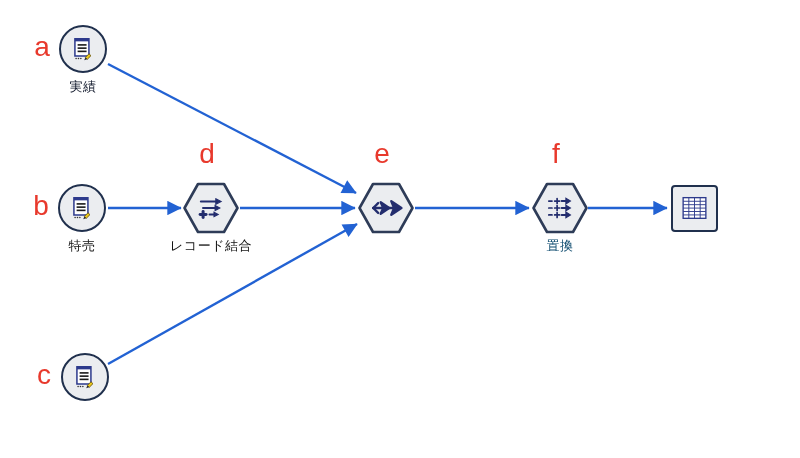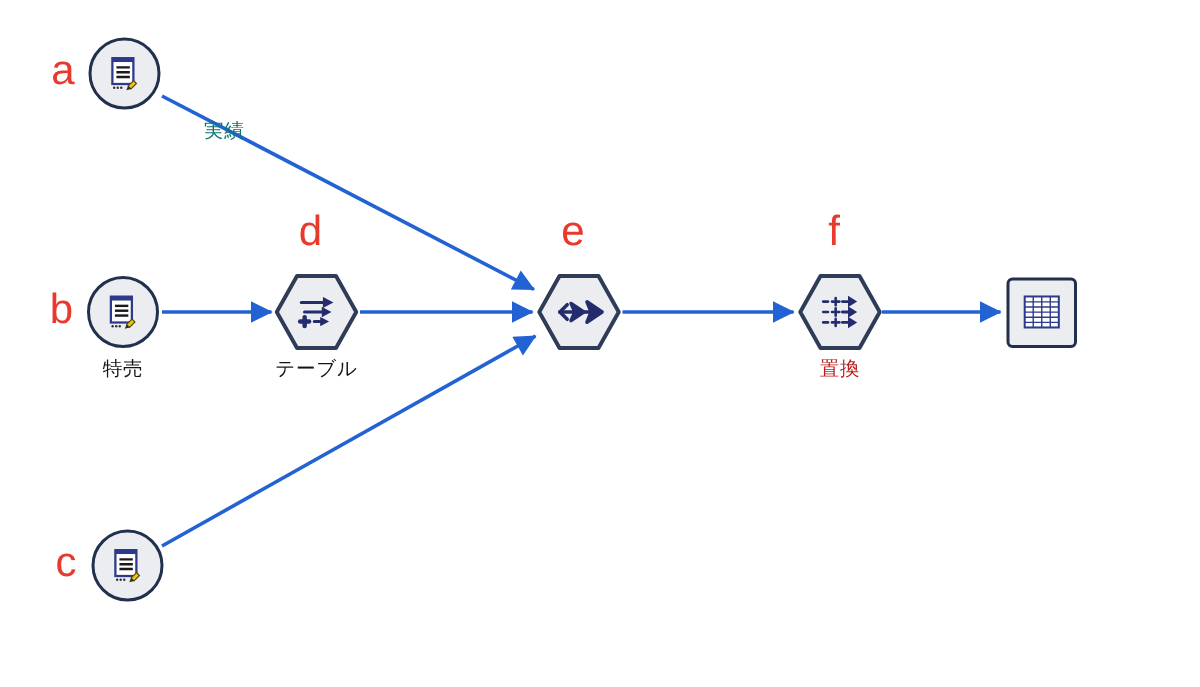--- a/index.html
+++ b/index.html
@@ -67,21 +67,21 @@
       </g>
       <g fill="#333333">
         <circle cx="6.6" cy="21.8" r="0.75"></circle>
             <circle cx="8.8" cy="21.8" r="0.75"></circle>
             <circle cx="11" cy="21.8" r="0.75"></circle>
       </g>
       <polygon points="15.2,20.8 18.6,17.4 20.4,19.2 17,22.6" fill="#e9c71d" stroke="#5a4500" stroke-width="0.7"></polygon>
       <polygon points="14.1,23.4 15.2,20.8 17,22.6" fill="#2b2b2b"></polygon>
     </svg>
       </div>
-      <div class="node-label" style="left: 3px; top: 78px; color: #0f766e; text-align: right;">実績</div>
+      <div class="node-label" style="left: 3px; top: 78px; color: #0f172a;">実績</div>
       <div class="annotation-letter" style="color: rgb(232, 57, 44); left: 24px; top: 29px;">a</div>
       <div class="node circle-node" style="left: 58px; top: 184px;">
     <svg class="icon" width="28" height="28" viewBox="0 0 26 26">
       <rect x="5.5" y="3.5" width="13" height="16" fill="#ffffff" stroke="#2d3a8c" stroke-width="1.4"></rect>
       <rect x="5.5" y="3.5" width="13" height="2.4" fill="#2d3a8c"></rect>
       <g stroke="#1a1a1a" stroke-width="1.5">
         <line x1="8" y1="9.2" x2="16.3" y2="9.2"></line>
         <line x1="8" y1="12.2" x2="16.3" y2="12.2"></line>
         <line x1="8" y1="15.2" x2="16.3" y2="15.2"></line>
       </g>
@@ -125,21 +125,21 @@
             <polygon points="19.5,6.4 24.5,9 19.5,11.6" stroke-width="1"></polygon>
         <line x1="7.5" y1="15" x2="18.8" y2="15"></line>
             <polygon points="18.8,12.6 23.3,15 18.8,17.4" stroke-width="1"></polygon>
         <line x1="4.8" y1="21" x2="10.4" y2="21" stroke-width="2.8"></line>
         <line x1="7.6" y1="18.2" x2="7.6" y2="23.8" stroke-width="2.8"></line>
         <line x1="13.6" y1="21" x2="17.8" y2="21"></line>
             <polygon points="17.8,18.9 21.8,21 17.8,23.1" stroke-width="1"></polygon>
       </g>
     </svg>
       </div>
-      <div class="node-label" style="left: 131px; top: 237px; color: rgb(20, 20, 20);">テーブル</div>
+      <div class="node-label" style="left: 131px; top: 237px; color: rgb(20, 20, 20);">レコード結合</div>
       <div class="annotation-letter" style="color: rgb(232, 57, 44); left: 189px; top: 136px;">d</div>
       <div class="node process-node" style="left: 358px; top: 182px;">
   <svg class="hex-bg" width="56" height="52" viewBox="0 0 56 52">
     <polygon points="1.5,26 15,2 41,2 54.5,26 41,50 15,50" fill="#ebedf0" stroke="#2e3c58" stroke-width="2.6" stroke-linejoin="round"></polygon>
   </svg>
     <svg class="icon" width="34" height="30" viewBox="0 0 32 28">
       <g stroke="#232d6e" stroke-width="2.2" fill="#232d6e" stroke-linecap="round" stroke-linejoin="round">
         <line x1="4" y1="14" x2="23" y2="14"></line>
         <polygon points="21,7.6 30.5,14 21,20.4 23.6,14"></polygon>
         <polygon points="11,8.6 19,14 11,19.4 13.4,14"></polygon>
@@ -166,21 +166,21 @@
         <line x1="16.5" y1="15" x2="20.5" y2="15" stroke-width="1.8"></line>
         <polygon points="20.5,12.3 24.8,15 20.5,17.7" stroke-width="1"></polygon>
         <line x1="4.5" y1="21.5" x2="7.5" y2="21.5" stroke-width="1.6"></line>
         <line x1="10" y1="21.5" x2="14.6" y2="21.5" stroke-width="1.6"></line>
         <line x1="12.3" y1="19.2" x2="12.3" y2="23.8" stroke-width="1.6"></line>
         <line x1="16.5" y1="21.5" x2="20.5" y2="21.5" stroke-width="1.8"></line>
         <polygon points="20.5,18.8 24.8,21.5 20.5,24.2" stroke-width="1"></polygon>
           </g>
     </svg>
       </div>
-      <div class="node-label" style="left: 480px; top: 237px; color: #b91c1c;">置換</div>
+      <div class="node-label" style="left: 480px; top: 237px; color: #0c4a6e;">置換</div>
       <div class="annotation-letter" style="color: rgb(232, 57, 44); left: 538px; top: 136px;">f</div>
       <div class="node output-node" style="left: 670.5px; top: 184.5px;">
     <svg class="icon" width="31" height="29" viewBox="0 0 30 28">
       <rect x="4" y="3.5" width="22" height="20" fill="#ffffff" stroke="#2d3a8c" stroke-width="1.3"></rect>
       <g stroke="#2d3a8c" stroke-width="0.9">
         <line x1="9.5" y1="3.5" x2="9.5" y2="23.5"></line>
         <line x1="15" y1="3.5" x2="15" y2="23.5"></line>
         <line x1="20.5" y1="3.5" x2="20.5" y2="23.5"></line>
         <line x1="4" y1="7" x2="26" y2="7"></line>
         <line x1="4" y1="10.3" x2="26" y2="10.3"></line>

